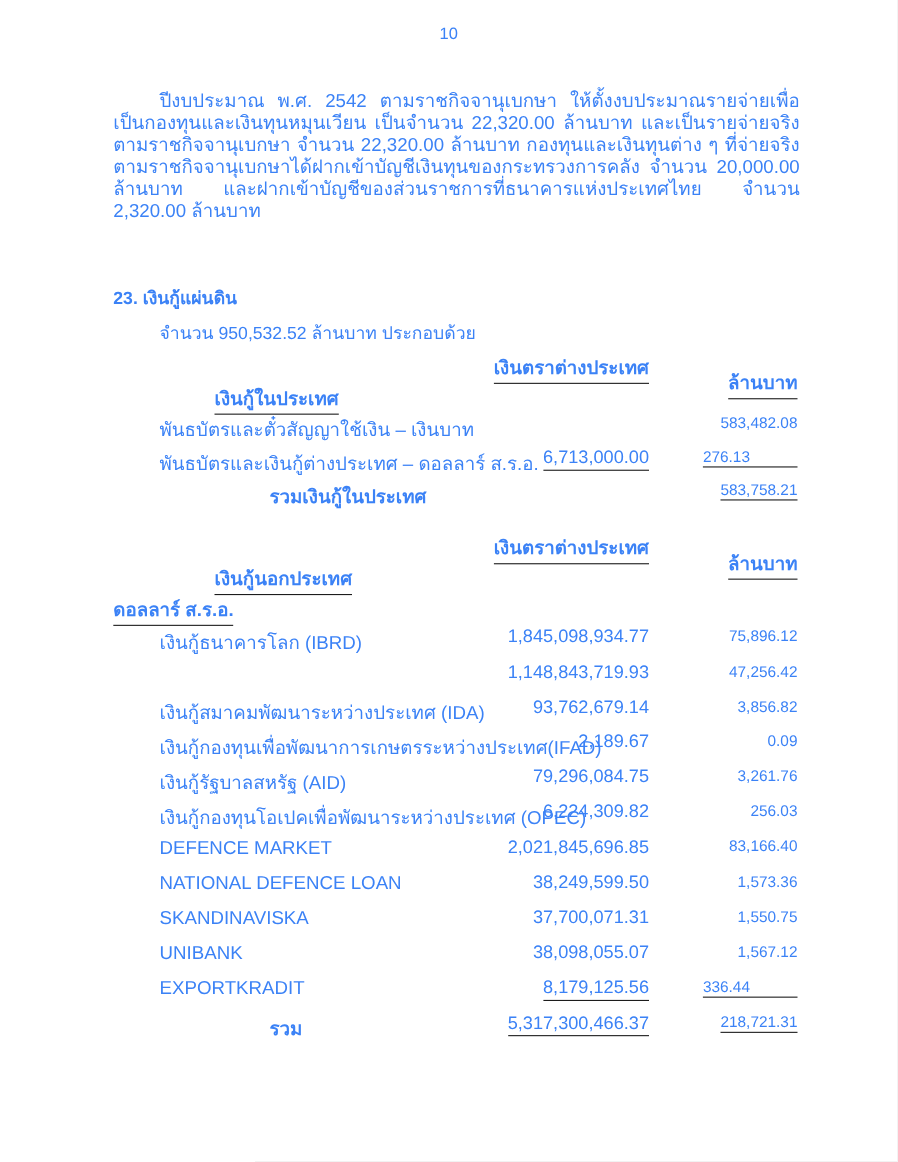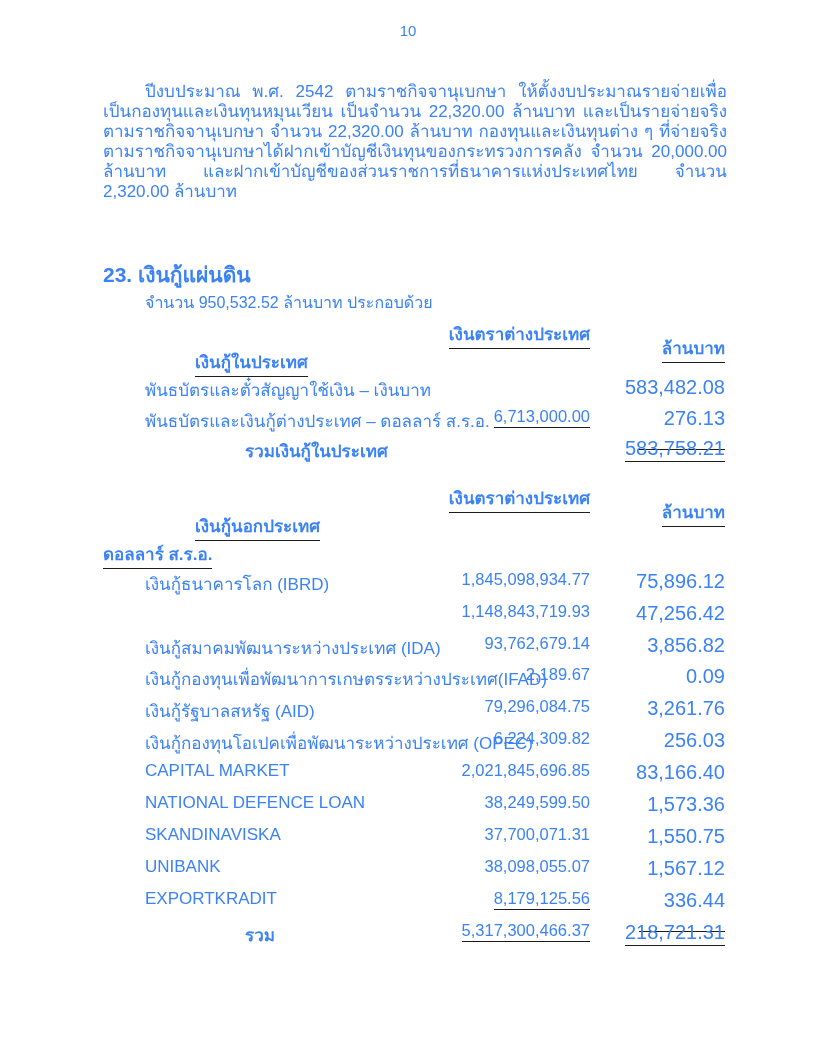--- a/index.html
+++ b/index.html
@@ -16,40 +16,40 @@
   .abs { position: absolute; }
   .pagenum {
     top: 22px; left: 0; width: 100%;
     text-align: center; font-size: 15px;
   }
   .para {
     top: 82px; left: 103px; width: 624px;
     font-size: 17px; line-height: 20px;
     text-align: justify; text-indent: 42px;
   }
-  .sec-title { top: 258px; left: 103px; font-size: 21px; font-weight: bold; }
+  .sec-title { top: 258px; left: 103px; font-size: 16px; font-weight: bold; }
   .sec-sub   { top: 290px; left: 145px; font-size: 16px; }
 
   
   .trow {
     position: absolute; left: 103px; width: 622px; height: 26px;
     font-size: 17px; white-space: nowrap;
   }
   .lbl      { position: absolute; left: 42px; }
   .lbl-grp  { position: absolute; left: 92px;  font-weight: bold; }
   .lbl-cur  { position: absolute; left: 0;     font-weight: bold; }
   .lbl-tot  { position: absolute; left: 142px; font-weight: bold; }
   .num1 { position: absolute; right: 135px; font-size: 16.5px; }
-  .num2 { position: absolute; right: 0;     font-size: 20px; margin-left: 16px; }
+  .num2 { position: absolute; right: 0;     font-size: 14px; margin-left: 16px; }
   .hdr1 { position: absolute; right: 135px; font-weight: bold; font-size: 17px; }
   .hdr2 { position: absolute; right: 0;     font-weight: bold; font-size: 17px; margin-top: 14px; }
   .u  { border-bottom: 1.5px solid #1c1c1c; padding-bottom: 1px; }
   .uw {
-    display: inline-block; width: 86px; text-align: right;
-    border-bottom: 1.5px solid #1c1c1c; padding-bottom: 19px;
+    display: inline-block; width: 86px; 
+    border-bottom: 1.5px solid #1c1c1c; padding-bottom: 1px;
   }
 </style>
 </head>
 <body>
 
 <div class="page">
 
   <div class="abs pagenum">10</div>
 
   <div class="abs para">ปีงบประมาณ พ.ศ. 2542 ตามราชกิจจานุเบกษา ให้ตั้งงบประมาณรายจ่ายเพื่อเป็นกองทุนและเงินทุนหมุนเวียน เป็นจำนวน 22,320.00 ล้านบาท และเป็นรายจ่ายจริงตามราชกิจจานุเบกษา จำนวน 22,320.00 ล้านบาท กองทุนและเงินทุนต่าง ๆ ที่จ่ายจริงตามราชกิจจานุเบกษาได้ฝากเข้าบัญชีเงินทุนของกระทรวงการคลัง จำนวน 20,000.00 ล้านบาท และฝากเข้าบัญชีของส่วนราชการที่ธนาคารแห่งประเทศไทย จำนวน 2,320.00 ล้านบาท</div>
@@ -112,21 +112,21 @@
     <span class="lbl">เงินกู้รัฐบาลสหรัฐ (AID)</span>
     <span class="num1">79,296,084.75</span>
     <span class="num2">3,261.76</span>
   </div>
   <div class="trow" style="top:729px">
     <span class="lbl">เงินกู้กองทุนโอเปคเพื่อพัฒนาระหว่างประเทศ (OPEC)</span>
     <span class="num1">6,224,309.82</span>
     <span class="num2">256.03</span>
   </div>
   <div class="trow" style="top:761px">
-    <span class="lbl">CAPITAL MARKET</span>
+    <span class="lbl">DEFENCE MARKET</span>
     <span class="num1">2,021,845,696.85</span>
     <span class="num2">83,166.40</span>
   </div>
   <div class="trow" style="top:793px">
     <span class="lbl">NATIONAL DEFENCE LOAN</span>
     <span class="num1">38,249,599.50</span>
     <span class="num2">1,573.36</span>
   </div>
   <div class="trow" style="top:825px">
     <span class="lbl">SKANDINAVISKA</span>

